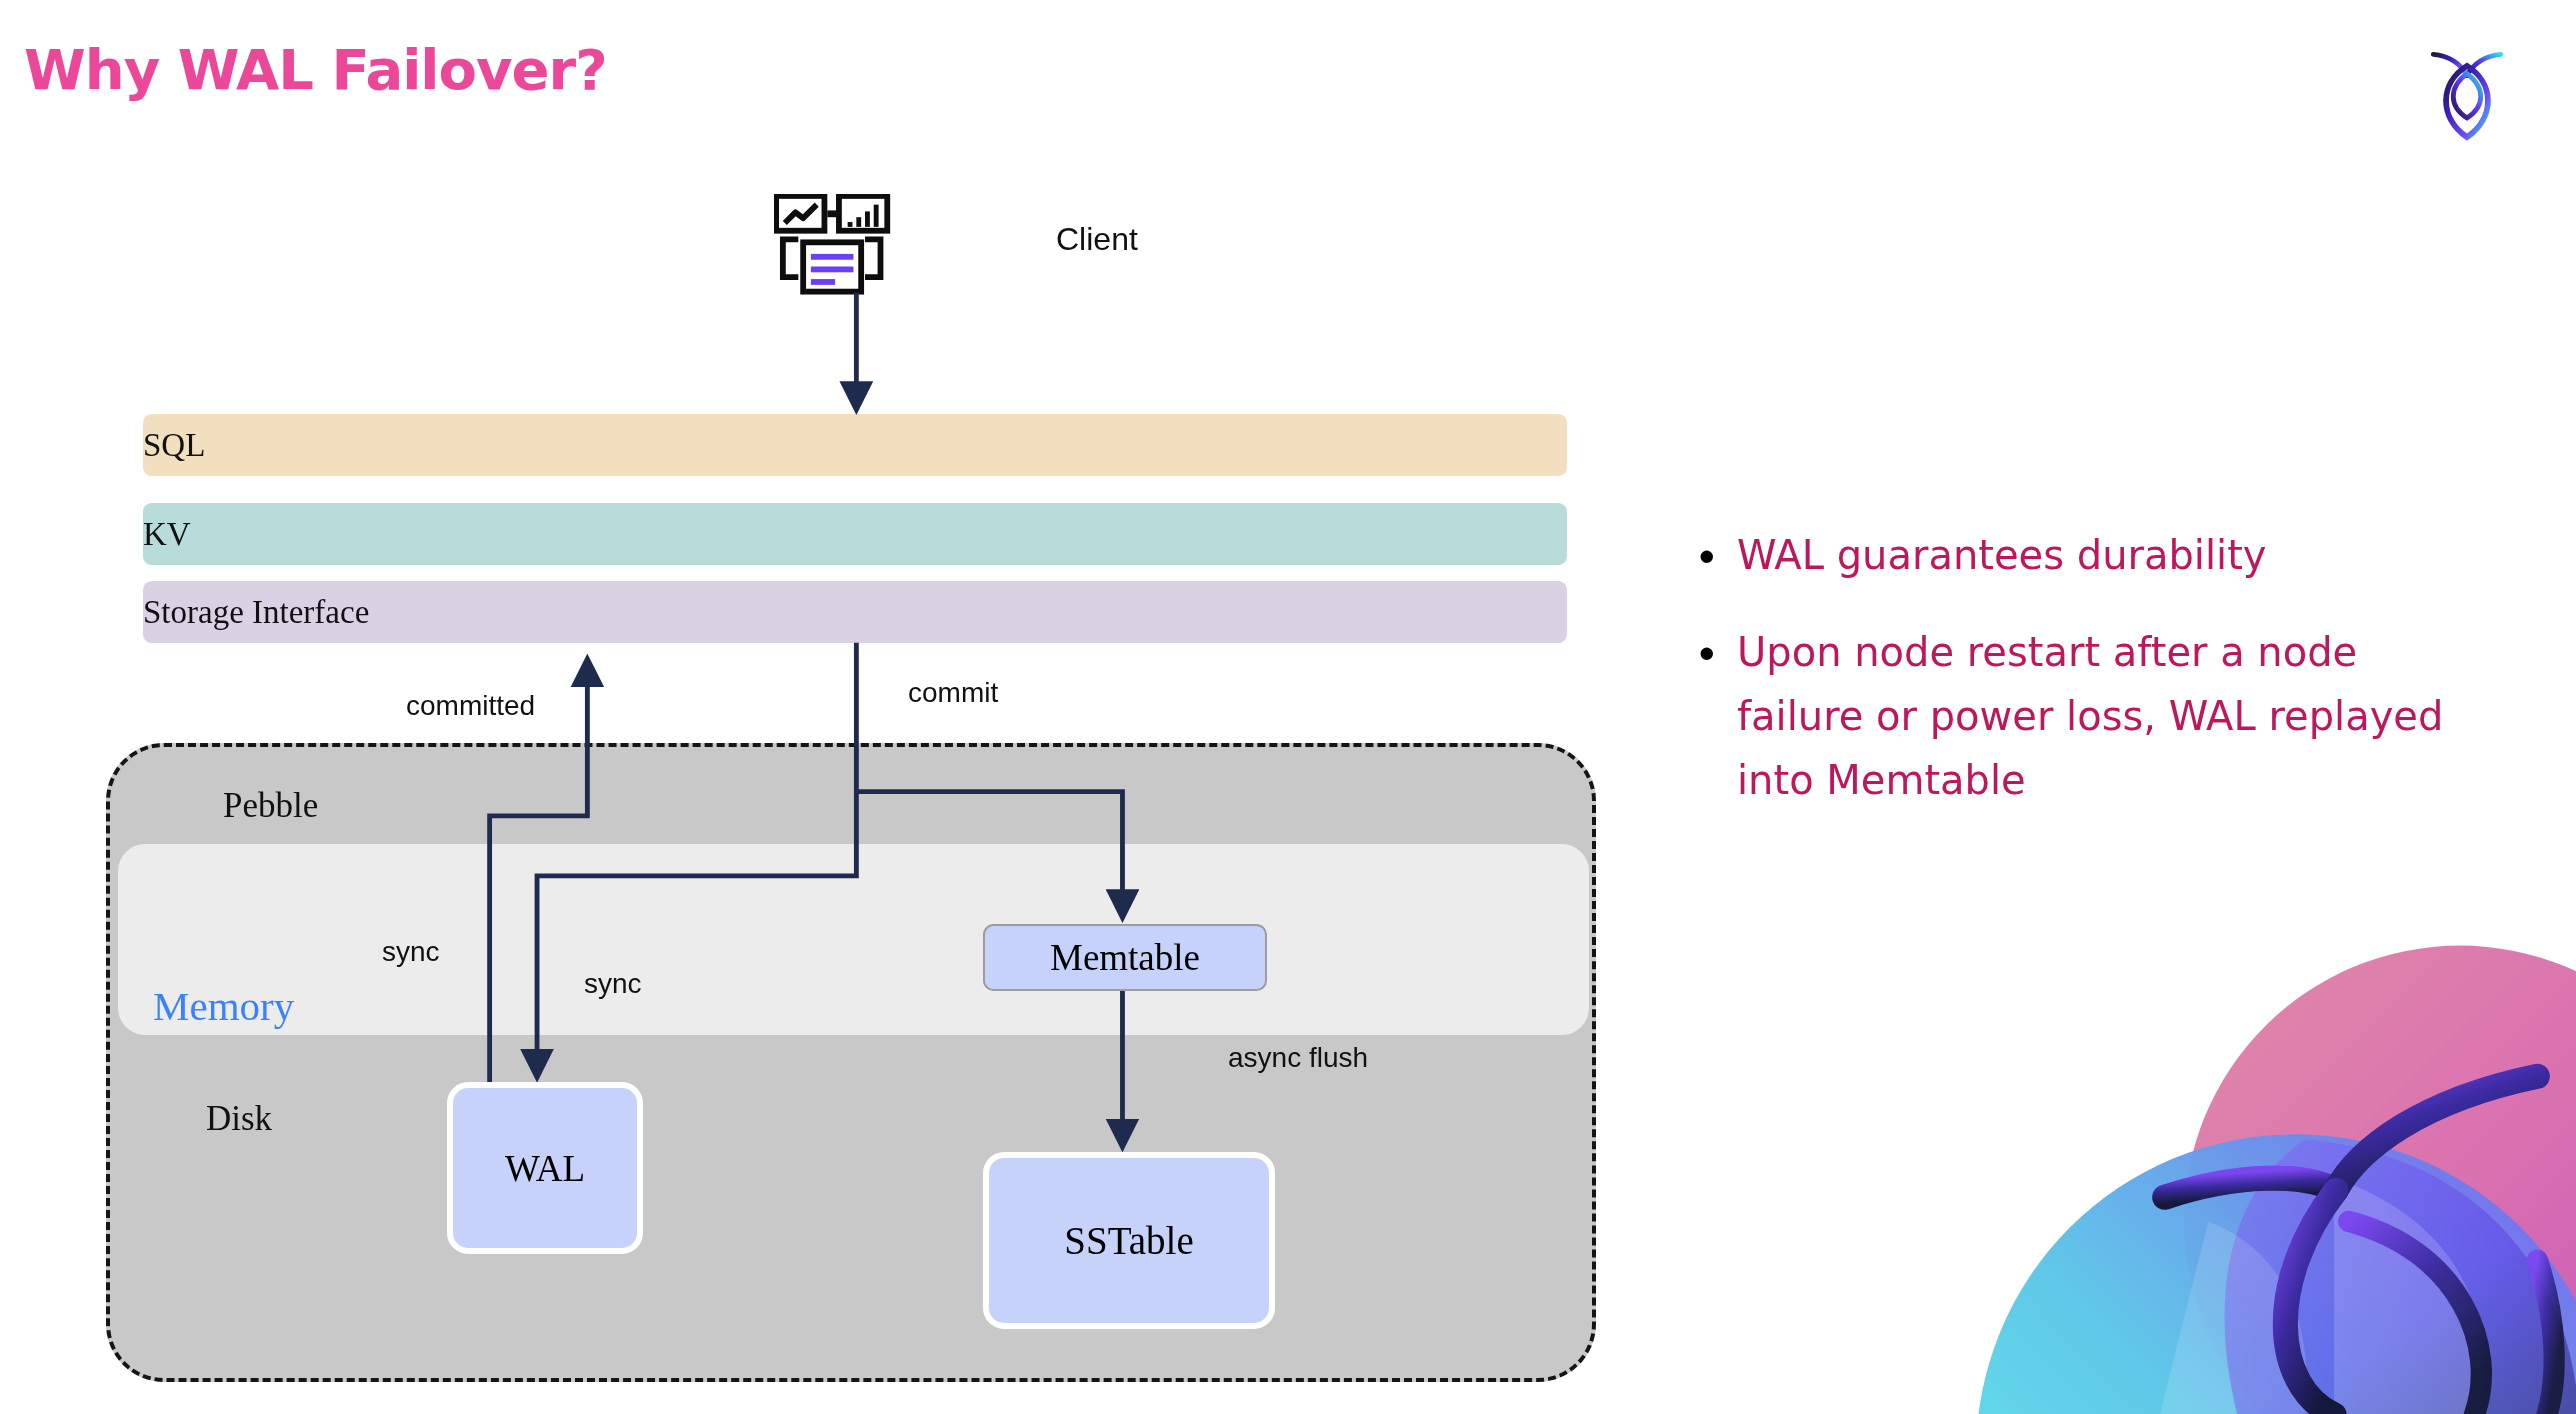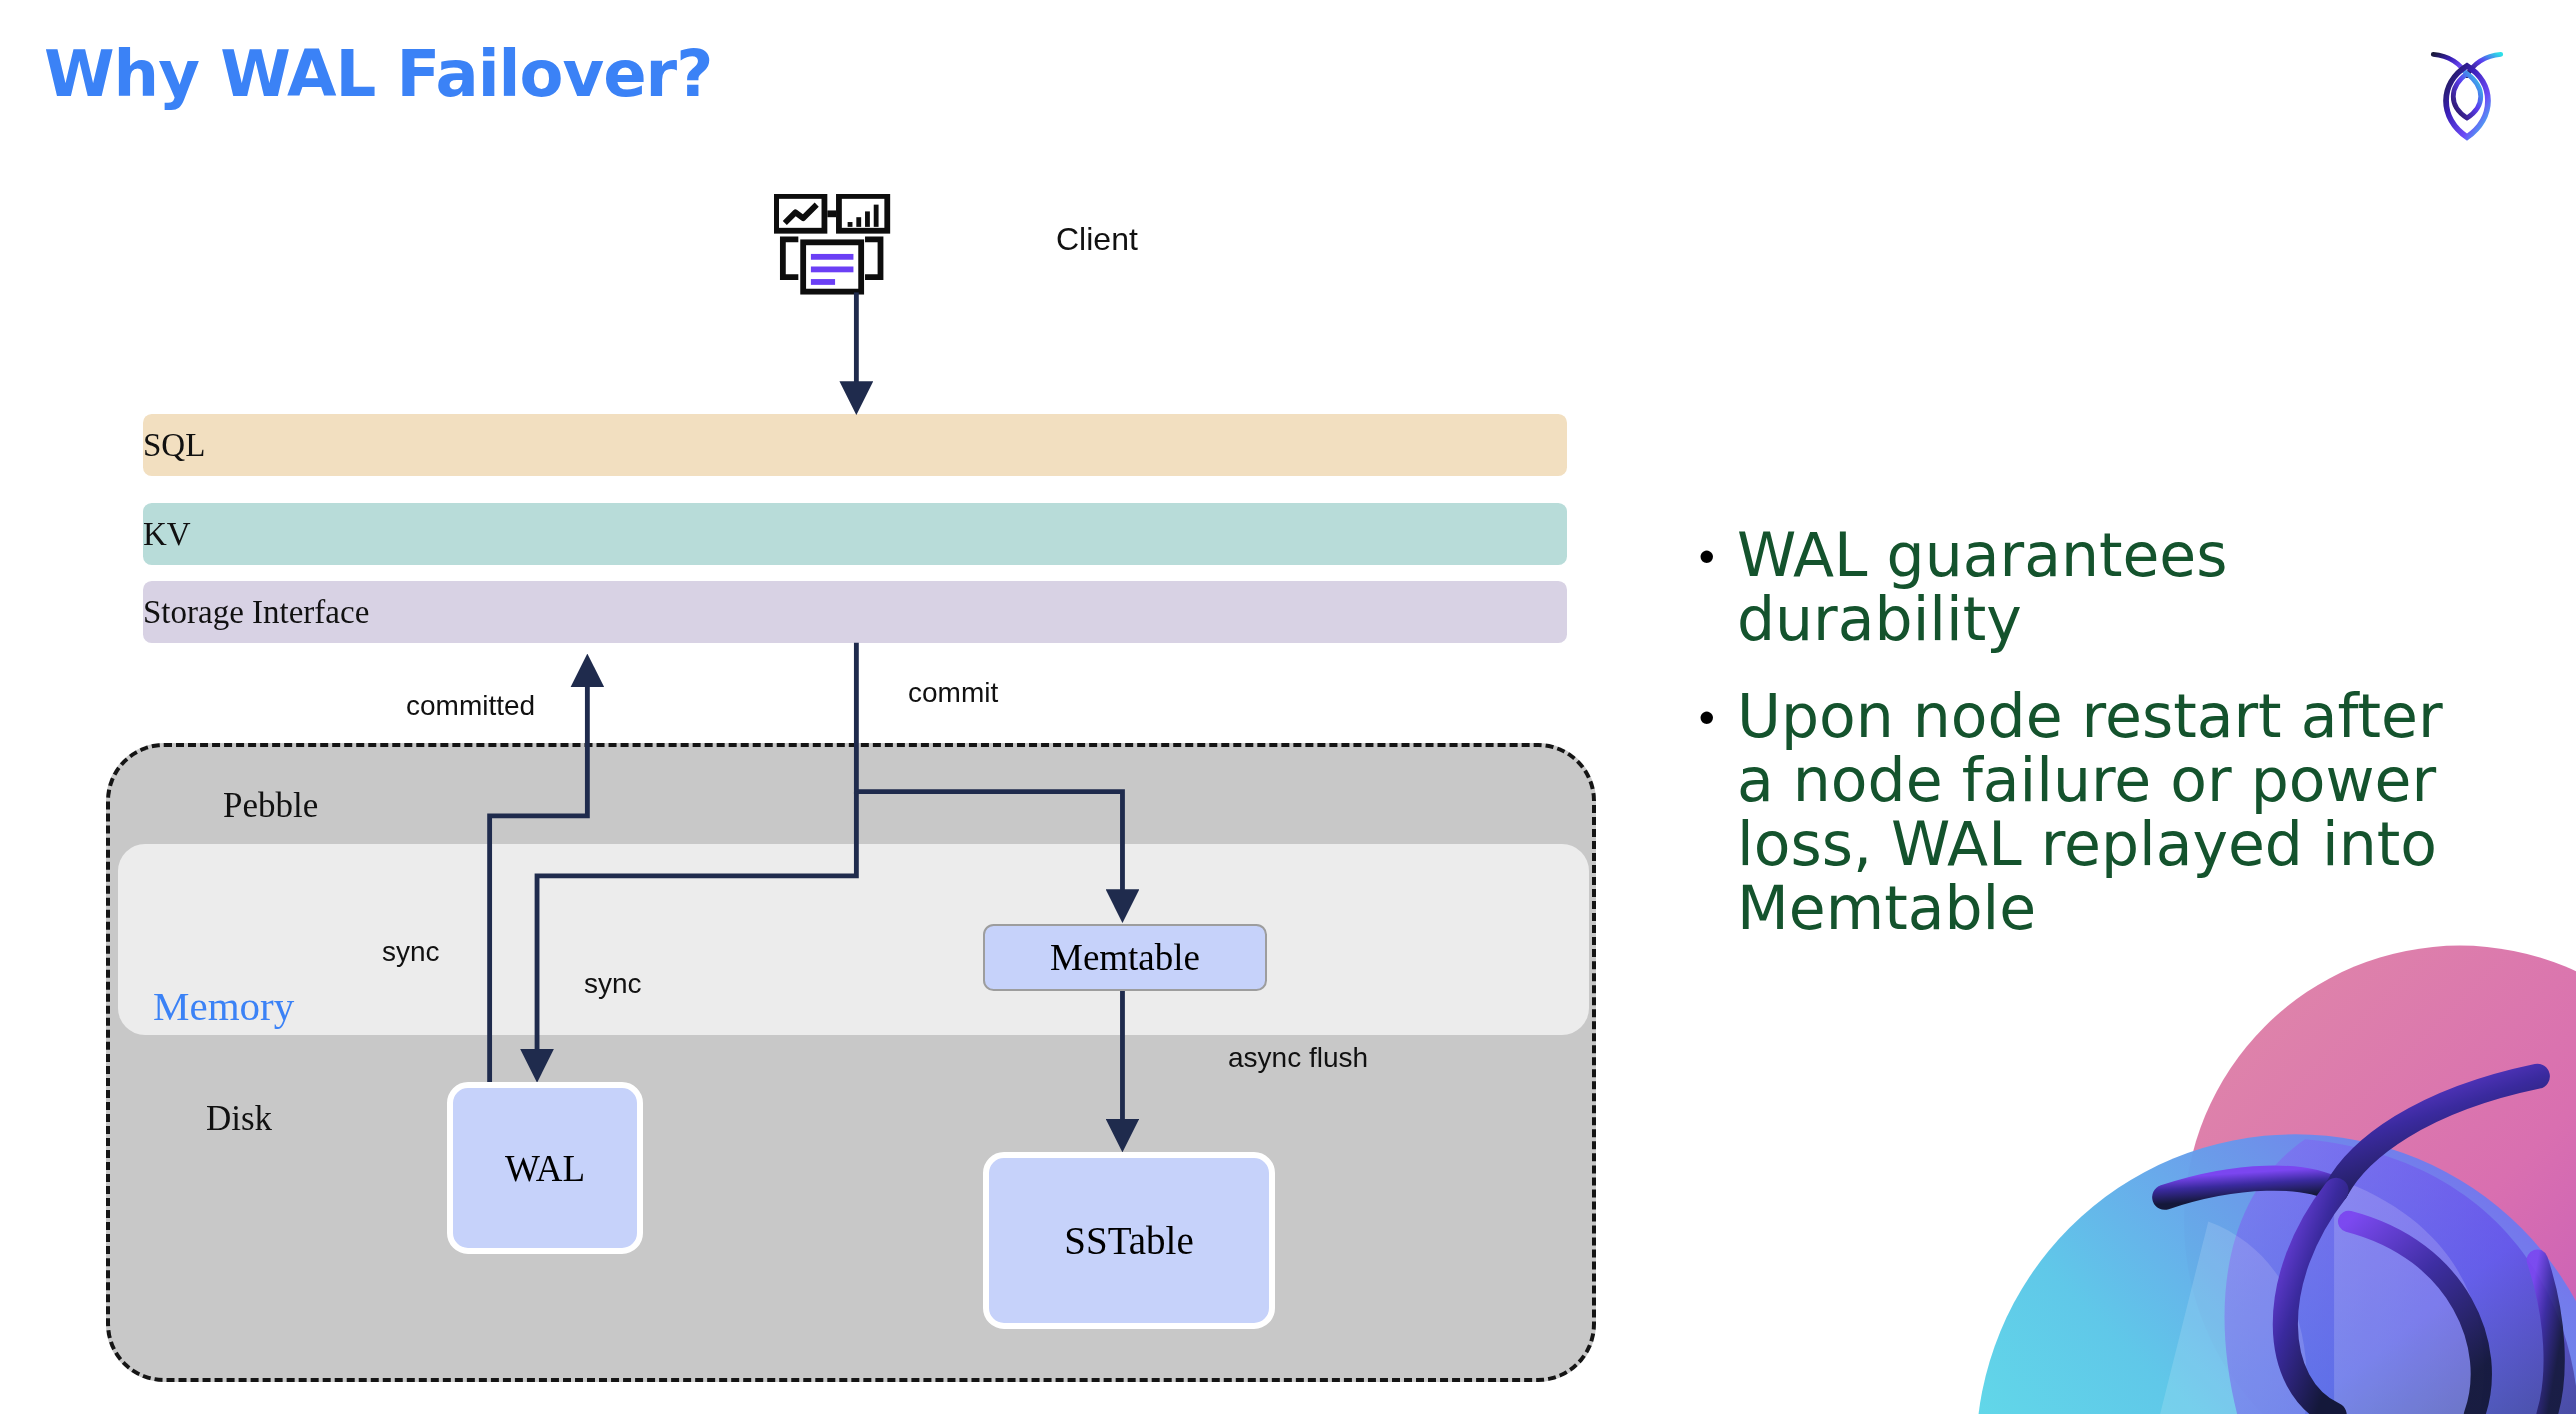--- a/index.html
+++ b/index.html
@@ -11,27 +11,27 @@
     width: 2576px;
     height: 1415px;
     position: relative;
     overflow: hidden;
     font-family: "Liberation Sans", sans-serif;
   }
 
   
   #slide-title {
     position: absolute;
-    left: 44px;
+    left: 24px;
     top: 37px;
     font-family: "DejaVu Sans", sans-serif;
-    font-size: 64px;
+    font-size: 56px;
     font-weight: 700;
     letter-spacing: -1px;
-    color: #3b82f6;
+    color: #ec4899;
     white-space: nowrap;
   }
 
   
   #brand-logo {
     position: absolute;
     left: 2414px;
     top: 37px;
     width: 106px;
     height: 106px;
@@ -209,23 +209,23 @@
     width: 39px;
     flex: 0 0 39px;
     font-size: 29px;
     line-height: 64px;
     color: #000000;
     text-align: left;
   }
   .bullet-text {
     flex: 1;
     font-family: "DejaVu Sans", sans-serif;
-    font-size: 60px;
+    font-size: 40px;
     line-height: 64px;
-    color: #14532d;
+    color: #be185d;
   }
 </style>
 </head>
 <body>
 
 <div id="slide-title">Why WAL Failover?</div>
 
 <div id="brand-logo">
   <svg viewBox="0 0 110 110" width="106" height="106" aria-hidden="true">
     <defs>

